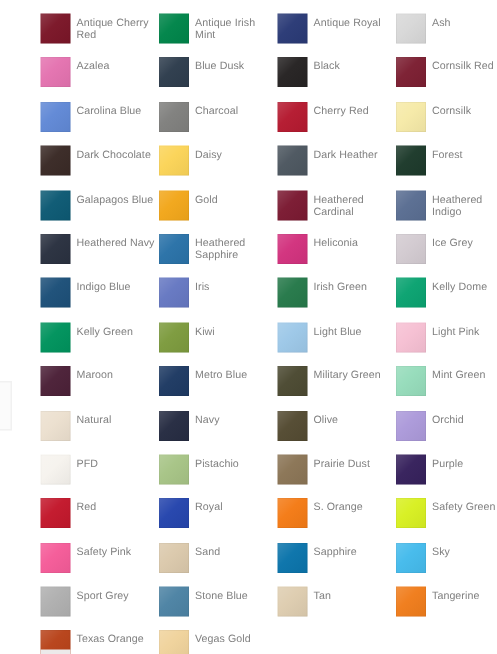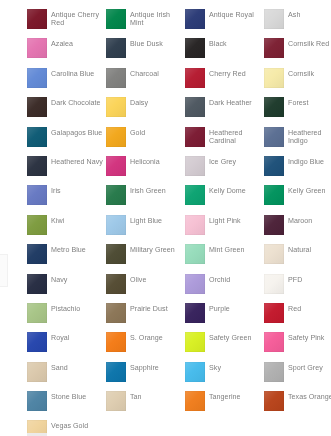--- a/index.html
+++ b/index.html
@@ -167,20 +167,24 @@
     </div>
     <div class="swatch-item">
       <div class="chip" style="background-color: rgb(90, 110, 146);"></div>
       <div class="chip-label">Heathered Indigo</div>
     </div>
     <div class="swatch-item">
       <div class="chip" style="background-color: rgb(42, 49, 64);"></div>
       <div class="chip-label">Heathered Navy</div>
     </div>
     <div class="swatch-item">
+      <div class="chip" style="background-color: rgb(42, 114, 168);"></div>
+      <div class="chip-label">Heathered Sapphire</div>
+    </div>
+    <div class="swatch-item">
       <div class="chip" style="background-color: rgb(210, 50, 126);"></div>
       <div class="chip-label">Heliconia</div>
     </div>
     <div class="swatch-item">
       <div class="chip" style="background-color: rgb(211, 203, 209);"></div>
       <div class="chip-label">Ice Grey</div>
     </div>
     <div class="swatch-item">
       <div class="chip" style="background-color: rgb(29, 80, 121);"></div>
       <div class="chip-label">Indigo Blue</div>

